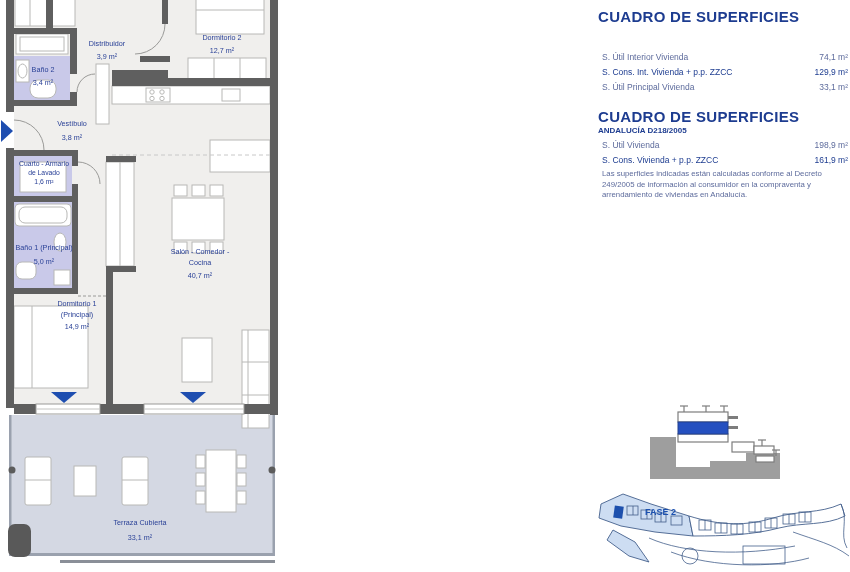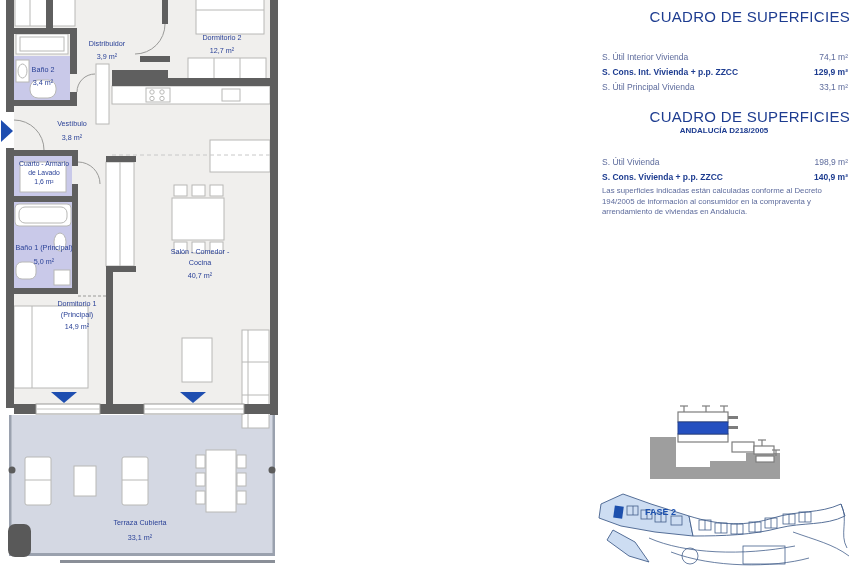--- a/index.html
+++ b/index.html
@@ -1,26 +1,26 @@
 <!DOCTYPE html>
 <html><head>
 <meta charset="utf-8">
 <style>
   html,body{margin:0;padding:0;background:#ffffff;}
   .canvas{position:relative;width:850px;height:572px;background:#ffffff;overflow:hidden;
           font-family:"Liberation Sans",sans-serif;}
   .abs{position:absolute;}
   
   .stable{position:absolute;width:252px;color:#1d3c90;}
-  .stitle{font-size:15px;font-weight:normal;color:#1d3c90;text-align:right;letter-spacing:.3px;}
-  .ssub{font-size:8px;font-weight:bold;color:#1d3c90;text-align:center;margin-top:1px;}
+  .stitle{font-size:15px;font-weight:bold;color:#1d3c90;text-align:left;letter-spacing:.3px;}
+  .ssub{font-size:8px;font-weight:bold;color:#1d3c90;margin-top:1px;}
   .srows{margin-top:24px;}
   .srow{display:flex;justify-content:space-between;align-items:baseline;
         font-size:8.5px;padding:2.6px 2px 2.6px 4px;color:#5d6b9c;}
-  .srow.bold{font-weight:bold;color:#1d3c90;gap:9px;}
+  .srow.bold{font-weight:normal;color:#1d3c90;gap:9px;}
   .srow .val{white-space:nowrap;padding-left:8px;}
   .snote{font-size:7.8px;line-height:1.3;color:#5d6b9c;margin-top:2px;padding:0 2px 0 4px;}
   
   svg text{font-family:"Liberation Sans",sans-serif;}
   .roomlbl{fill:#2a4197;font-size:7.2px;text-anchor:middle;}
   .roomlbl.small{font-size:6.8px;}
   .fase{fill:#1c51b0;font-size:9px;font-weight:bold;}
 </style>
 </head>
 <body>
@@ -225,31 +225,31 @@
       <div class="srow">
         <span>S. Útil Principal Vivienda</span>
         <span class="val">33,1 m²</span>
       </div>
     </div>
   </div>
 
   <div class="stable" style="left:598px;top:108px">
     <div class="stitle">CUADRO DE SUPERFICIES</div>
     <div class="ssub">ANDALUCÍA D218/2005</div>
-    <div class="srows" style="margin-top:19px">
+    <div class="srows" style="margin-top:2px">
       <div class="srow">
         <span>S. Útil Vivienda</span>
         <span class="val">198,9 m²</span>
       </div>
       <div class="srow bold">
         <span>S. Cons. Vivienda + p.p. ZZCC</span>
-        <span class="val">140,9 m²</span>
+        <span class="val">161,9 m²</span>
       </div>
     </div>
-    <div class="snote">Las superficies indicadas están calculadas conforme al Decreto 194/2005 de información al consumidor en la compraventa y arrendamiento de viviendas en Andalucía.</div>
+    <div class="snote">Las superficies indicadas están calculadas conforme al Decreto 249/2005 de información al consumidor en la compraventa y arrendamiento de viviendas en Andalucía.</div>
   </div>
 
   <svg class="abs" style="left:650px;top:404px" width="130" height="78" viewBox="0 0 130 78">
     <g fill="#9e9e9e">
       <rect x="0" y="33" width="26" height="40"></rect>
       <rect x="0" y="63" width="130" height="12"></rect>
       <rect x="60" y="57" width="70" height="10"></rect>
       <rect x="96" y="49" width="34" height="12"></rect>
     </g>
     <g fill="#ffffff" stroke="#7d7d7d" stroke-width="1.2">

